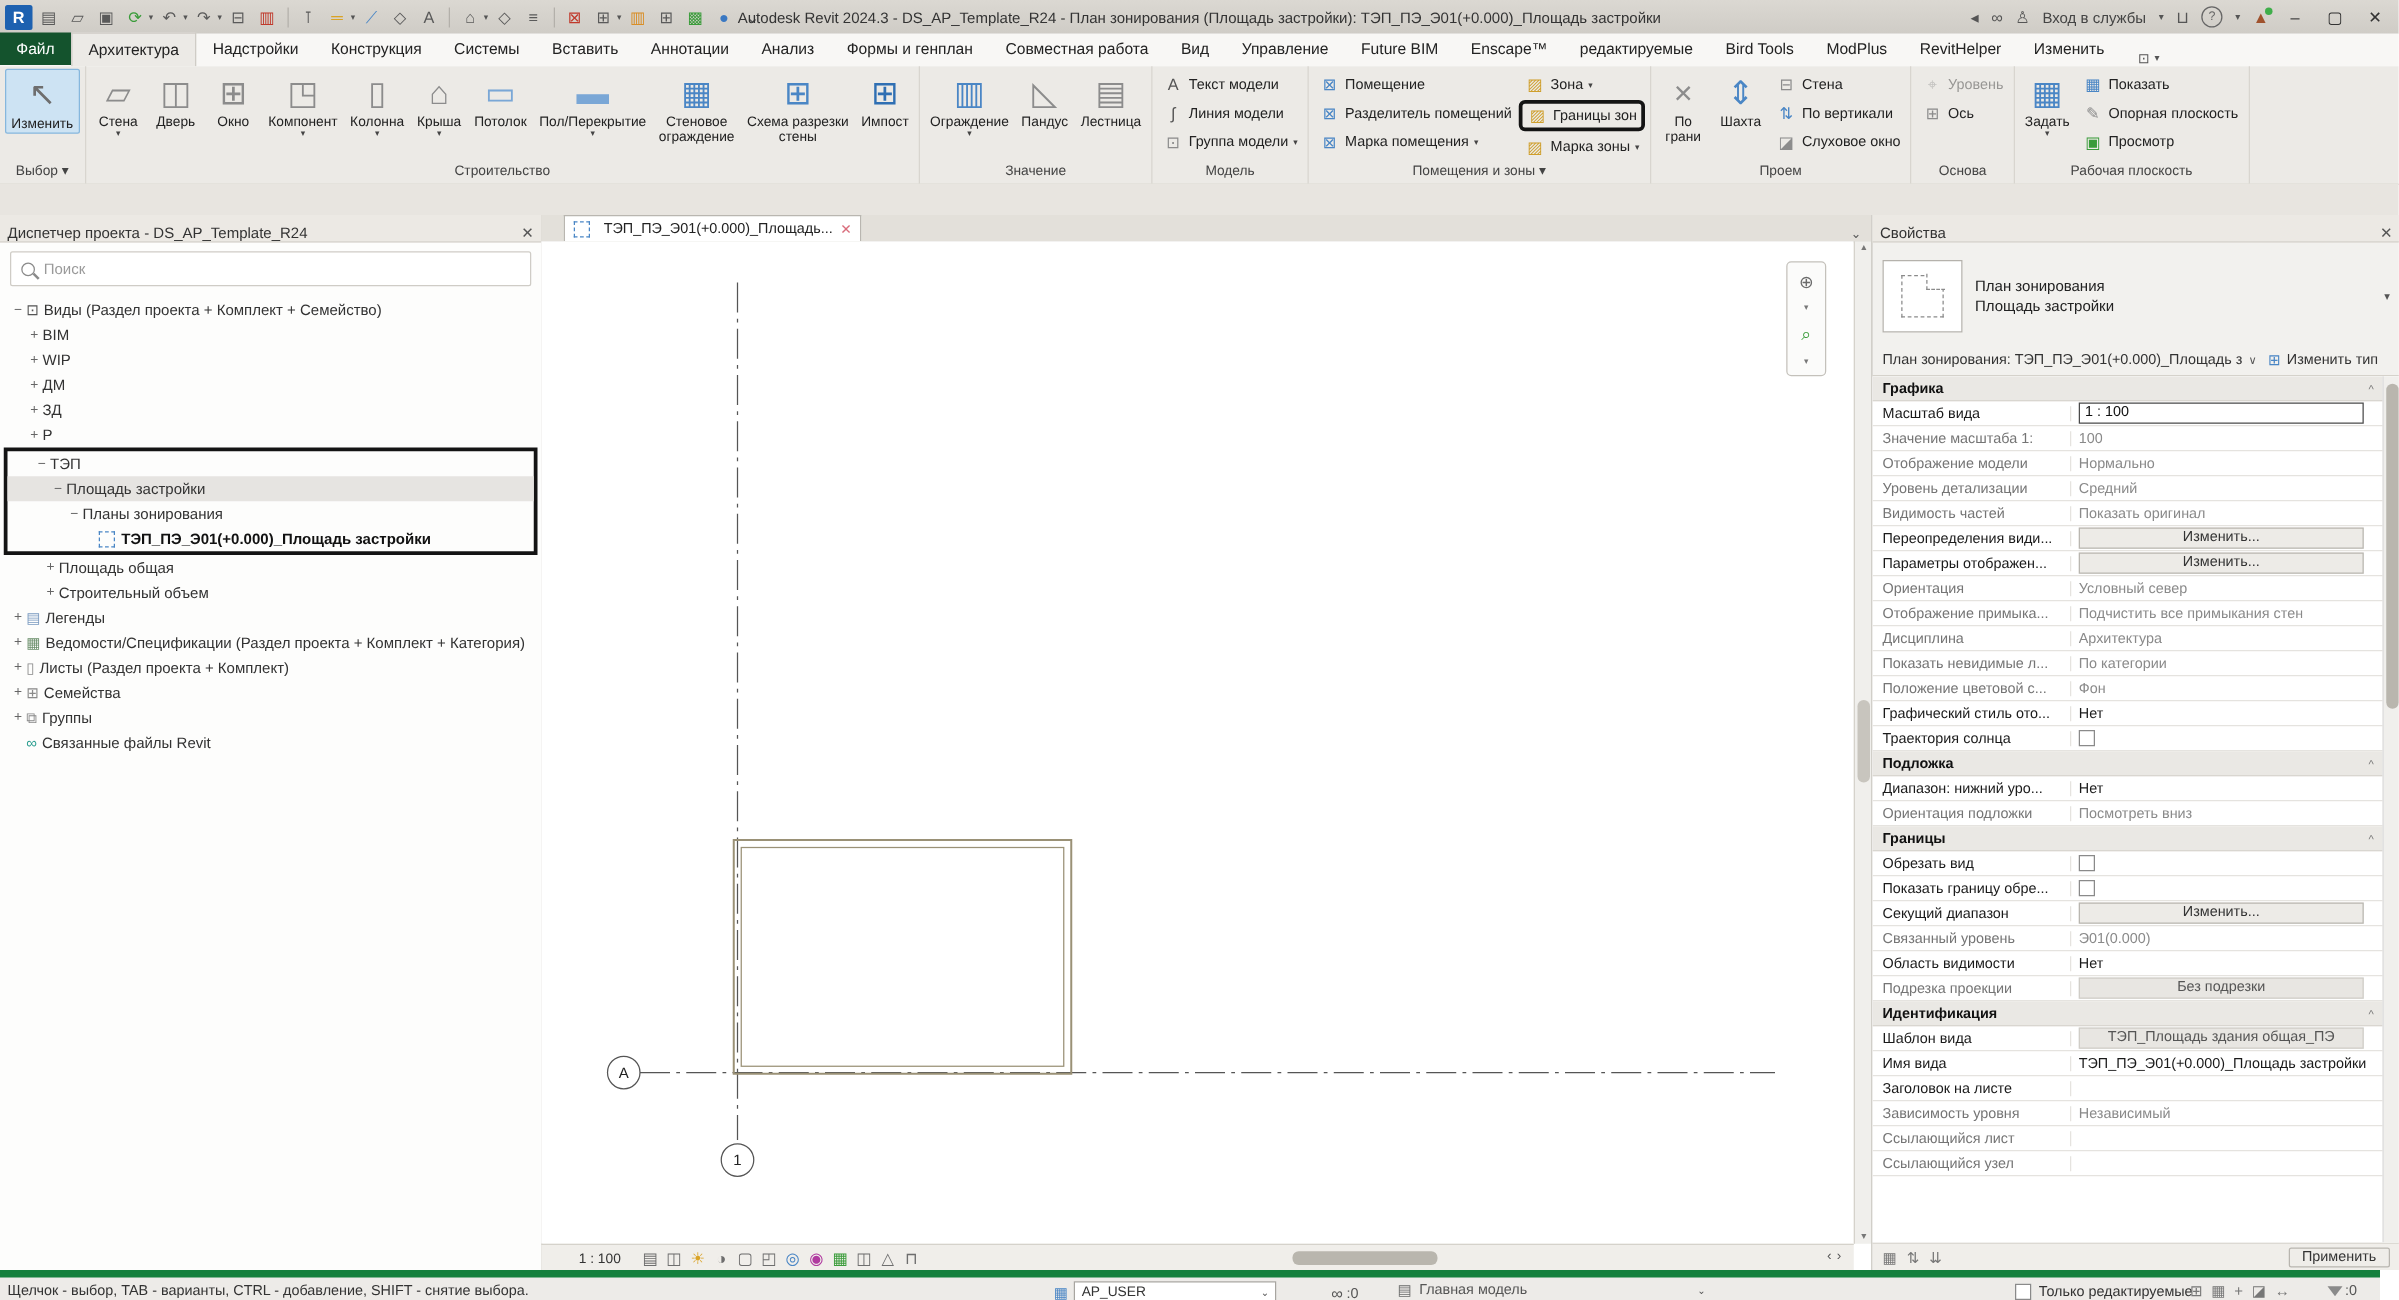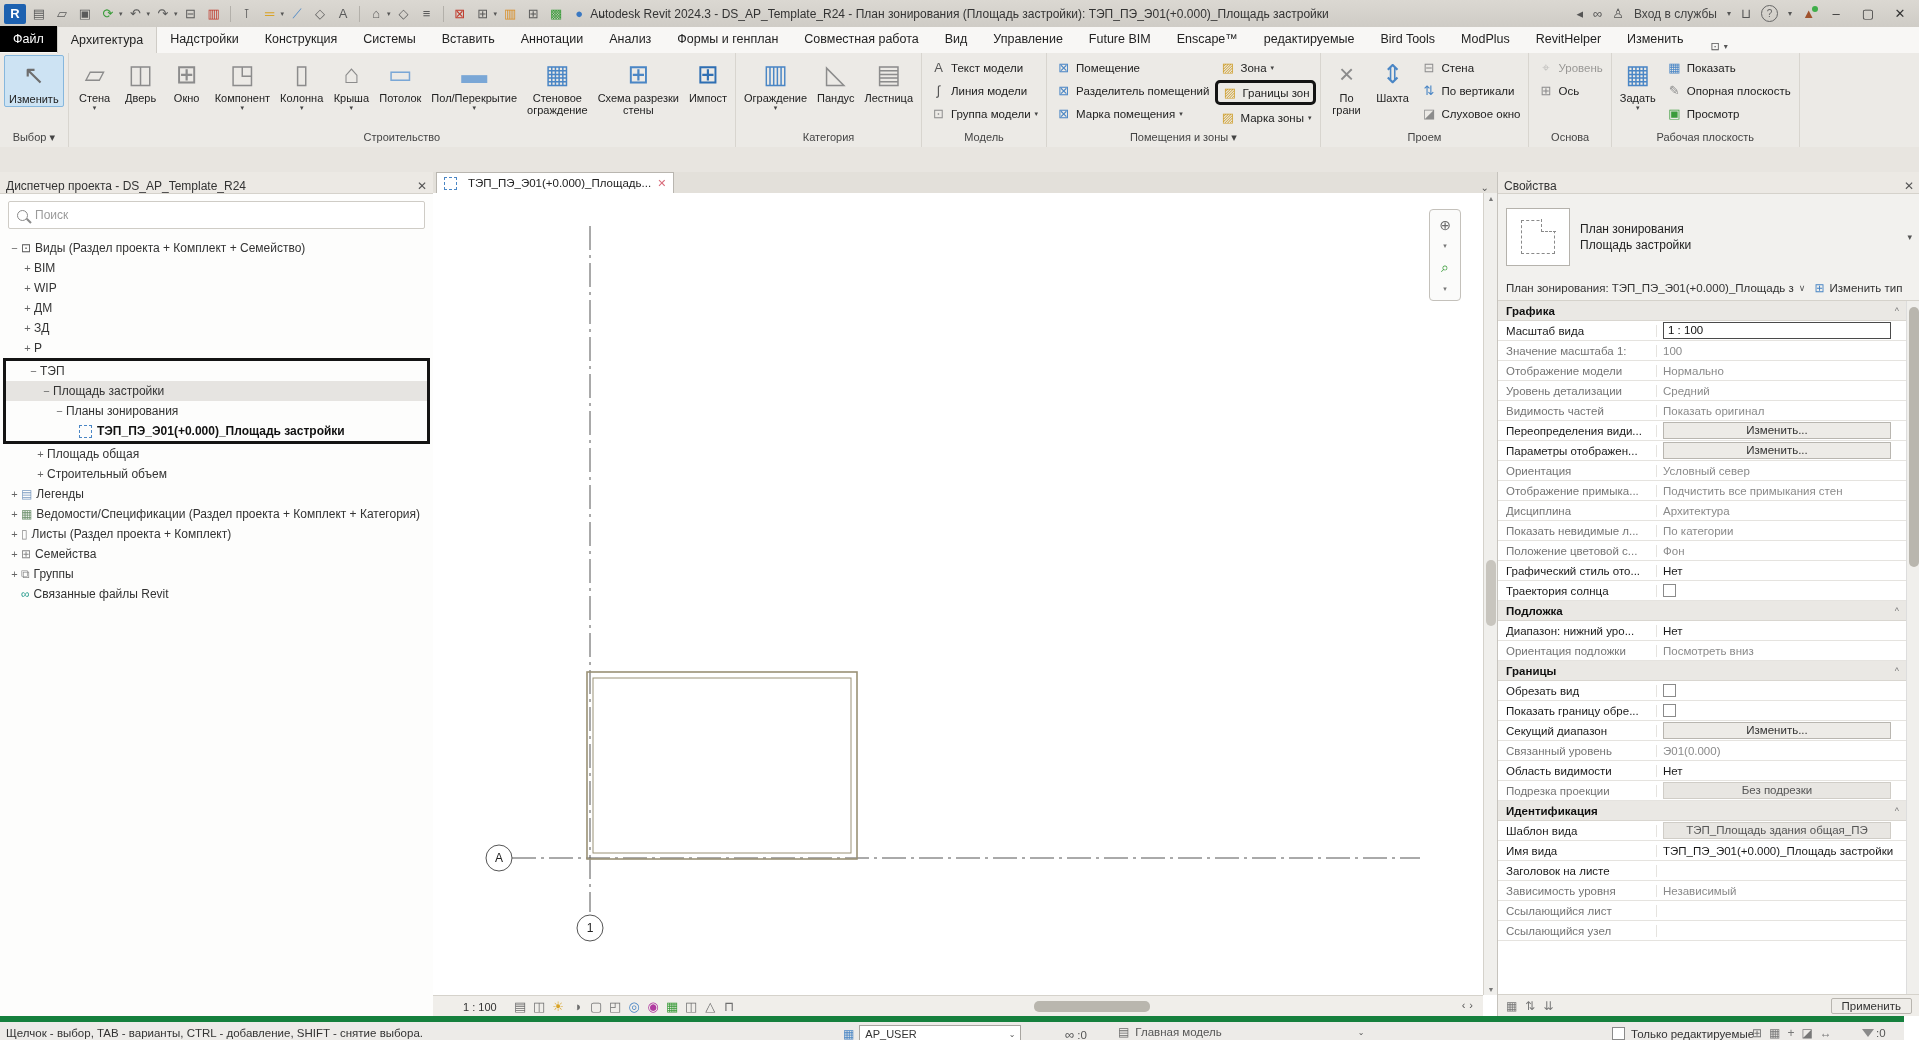--- a/index.html
+++ b/index.html
@@ -15,21 +15,21 @@
   #tb-title{position:absolute;left:0;right:0;text-align:center;font-size:12px;color:#333;pointer-events:none;}
   #tb-right{margin-left:auto;display:flex;align-items:center;gap:10px;padding-right:8px;font-size:12px;color:#444;}
   .tbic{font-size:13px;color:#555;}
   .helpcirc{width:15px;height:15px;border:1.5px solid #666;border-radius:50%;display:inline-flex;align-items:center;justify-content:center;font-size:10px;color:#666;}
   .greendot{position:relative;}
   .greendot::after{content:"";position:absolute;right:-3px;top:0;width:6px;height:6px;background:#3fae4a;border-radius:50%;}
   .winbtn{font-size:13px;color:#333;width:22px;text-align:center;}
   
   #tabrow{left:0;top:27px;width:1919px;height:26px;background:#f8f7f5;display:flex;align-items:flex-end;}
   .tab{height:26px;line-height:26px;padding:0 13px;font-size:12.5px;color:#222;white-space:nowrap;}
-  .tab.file{background:#000000;color:#fff;}
+  .tab.file{background:#14532d;color:#fff;}
   .tab.active{background:#eceae6;border:1px solid #cfccc6;border-bottom:none;}
   .tabrow-end{margin-left:14px;font-size:11px;color:#555;display:flex;gap:4px;align-items:center;}
   
   #ribbon{left:0;top:53px;width:1919px;height:94px;background:#eceae6;border-bottom:1px solid #c6c3bd;display:flex;}
   .rpanel{display:flex;flex-direction:column;border-right:1px solid #d8d5cf;}
   .rcontent{height:75px;display:flex;align-items:flex-start;padding:2px 4px 0 4px;gap:2px;}
   .rlabel{height:18px;font-size:11px;color:#444;text-align:center;line-height:16px;white-space:nowrap;padding:0 6px;}
   .bbtn{display:flex;flex-direction:column;align-items:center;padding:1px 4px;min-width:36px;border-radius:2px;}
   .bbtn .bic{height:36px;font-size:26px;line-height:36px;color:#8c8c8c;}
   .bbtn .blbl{font-size:11px;line-height:12px;color:#222;text-align:center;white-space:nowrap;}
@@ -54,21 +54,21 @@
   #tree{flex:1;overflow:hidden;padding-top:2px;}
   .trow{height:20px;display:flex;align-items:center;font-size:12px;color:#333;white-space:nowrap;}
   .trow.sel{background:#e6e4e1;}
   .trow .exp{width:13px;color:#666;font-size:11px;flex:none;text-align:center;}
   .trow .tic{margin-right:4px;font-size:12px;flex:none;}
   .trow.bold{font-weight:bold;color:#111;}
   .planicon{width:11px;height:11px;border:1px dashed #4a86c5;margin-right:5px;flex:none;}
   .tutbox{border:3px solid #141414;margin:0 3px;}
   
   #viewtabbar{left:433px;top:172px;width:1064px;height:21px;background:#e3e0da;border-bottom:1px solid #c6c3bd;display:flex;align-items:flex-end;}
-  #viewtab{height:20px;background:#fff;border:1px solid #b9b6b0;border-bottom:none;display:flex;align-items:center;gap:6px;padding:0 7px;font-size:11.5px;color:#222;margin-left:3px;}
+  #viewtab{height:20px;background:#fff;border:1px solid #b9b6b0;border-bottom:none;display:flex;align-items:center;gap:6px;padding:0 7px;font-size:11.5px;color:#222;margin-left:18px;}
   #viewtab .x{color:#d96c7b;font-size:11px;}
   #viewtab-more{margin-left:auto;margin-right:8px;color:#555;font-size:10px;}
   #canvas{left:433px;top:193px;width:1050px;height:802px;background:#fff;overflow:hidden;}
   #navbar{position:absolute;right:22px;top:16px;width:30px;height:86px;background:#fbfbfa;border:1px solid #c4c1bb;border-radius:4px;display:flex;flex-direction:column;align-items:center;justify-content:space-around;padding:2px 0;}
   #navbar .nv{color:#6b6b6b;font-size:14px;}
   #navbar .na{color:#777;font-size:7px;}
   
   #vscroll{left:1483px;top:193px;width:14px;height:802px;background:#f0efec;border-left:1px solid #d5d2cb;}
   #vscroll .arr{position:absolute;left:0;width:14px;text-align:center;font-size:7px;color:#777;}
   #vthumb{position:absolute;left:2px;top:367px;width:10px;height:66px;background:#c8c5be;border-radius:5px;}
@@ -285,21 +285,21 @@
           </div>
           <div class="bbtn">
             <span class="bic">◺</span>
             <div class="blbl">Пандус</div>
           </div>
           <div class="bbtn">
             <span class="bic">▤</span>
             <div class="blbl">Лестница</div>
           </div>
         </div>
-        <div class="rlabel"><span>Категория</span></div>
+        <div class="rlabel"><span>Значение</span></div>
       </div>
       <div class="rpanel">
         <div class="rcontent">
           <div class="scol">
             <div class="sbtn">
               <span class="sic" style="color: rgb(85, 85, 85);">A</span>
               <span>Текст модели</span>
             </div>
             <div class="sbtn">
               <span class="sic" style="color: rgb(85, 85, 85);">∫</span>

